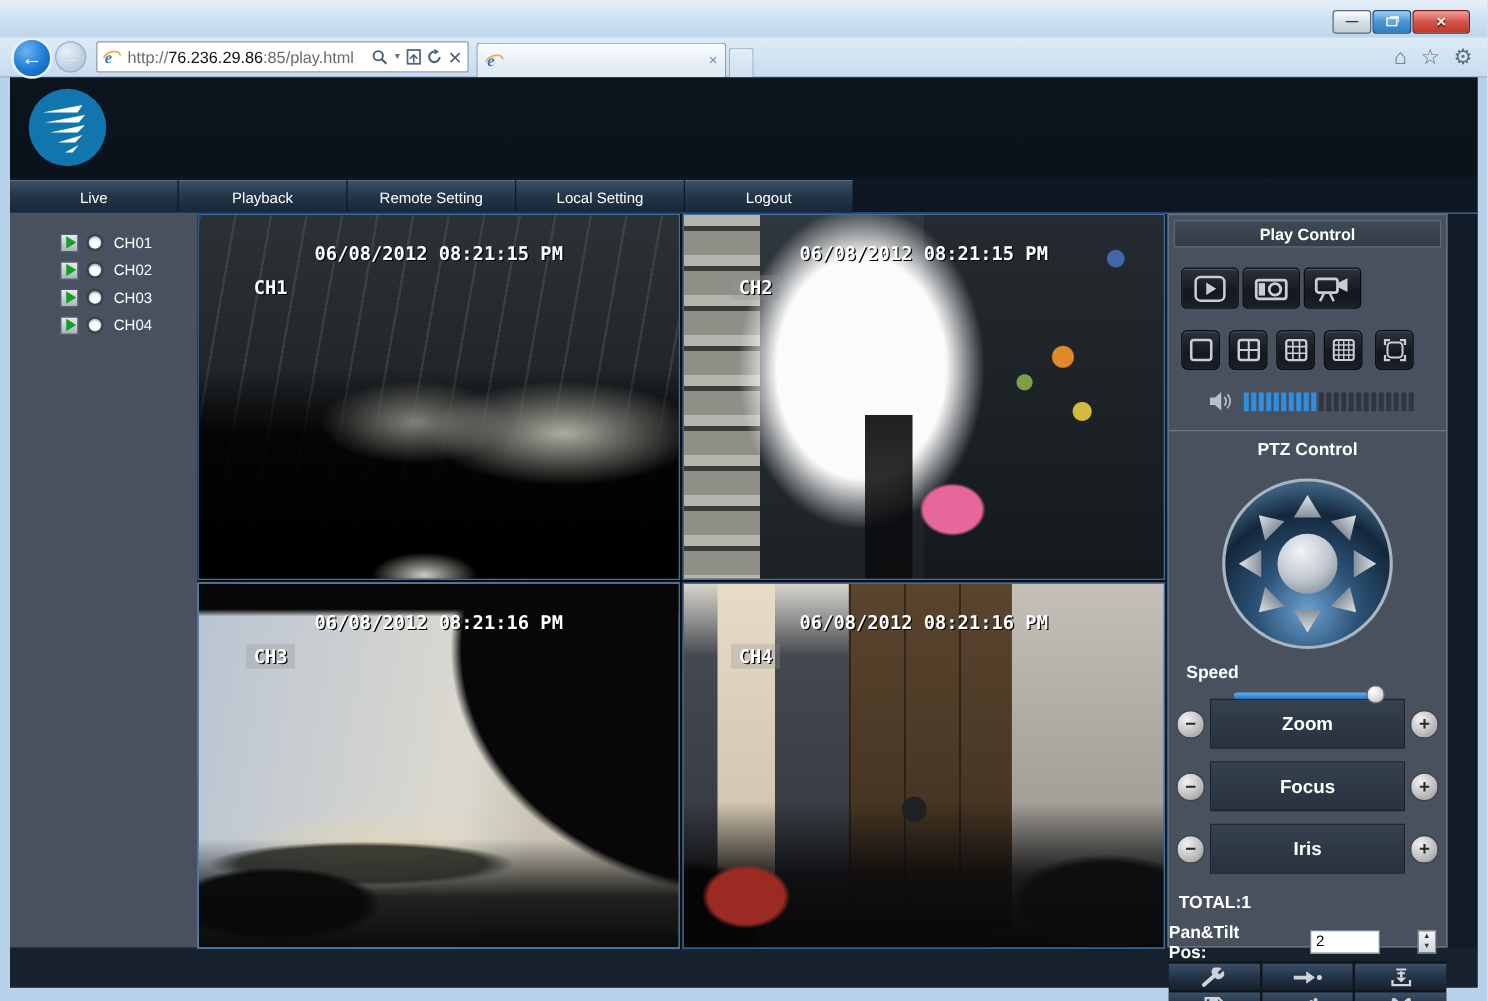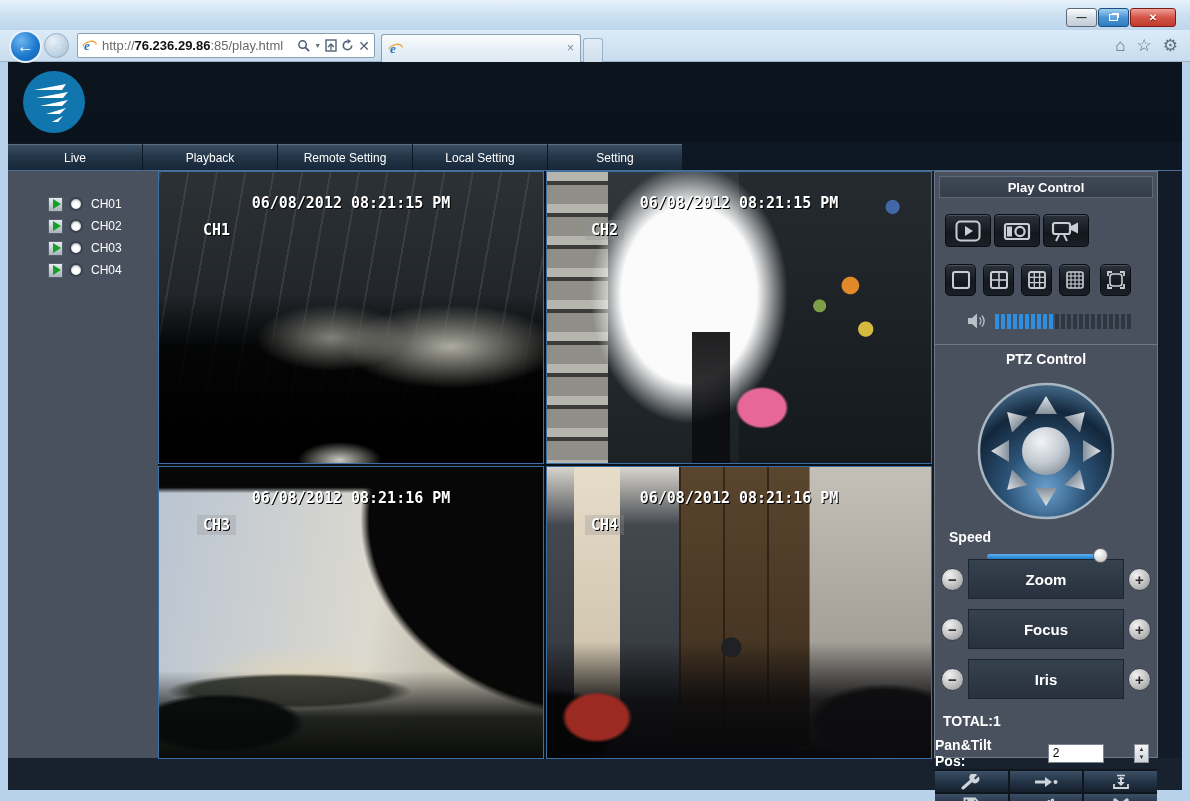--- a/index.html
+++ b/index.html
@@ -24,21 +24,21 @@
   .navcircle { border-radius:50%; display:flex; align-items:center; justify-content:center; flex:none; }
   .backbtn { width:33px; height:33px; margin-left:9px; margin-top:2px; z-index:2;
     background:radial-gradient(circle at 35% 30%, #6db5ee, #1e7ad0 55%, #0f5aa8); border:2px solid #e8f2fa;
     color:#fff; font-size:17px; font-weight:bold; }
   .fwdbtn { width:25px; height:25px; margin-left:2px;
     background:radial-gradient(circle at 35% 30%, #e9f1f8, #bfd3e4 60%, #a8bfd4); border:1px solid #98aec2;
     color:#f2f7fb; font-size:13px; font-weight:bold; text-shadow:0 0 1px #8aa2b8; }
   .urlbar { width:298px; height:25px; background:#fff; border:1px solid #8aa0b5; border-radius:2px;
     margin-left:8px; display:flex; align-items:center; padding:0 4px; font-size:13px; color:#333; }
   .urlbar .urltext { flex:1; white-space:nowrap; overflow:hidden; color:#6a6a6a; }
-  .urltext b { color:#111; font-weight:bold; }
+  .urltext b { color:#111; font-weight:normal; }
   .urlicons { display:flex; align-items:center; color:#5a6a7a; }
   .urlicons > * { margin-left:4px; }
   .caret { font-size:7px; color:#607080; }
   .uglyph { font-size:14px; color:#50627a; line-height:1; }
   .browser-tab { width:200px; height:28px; margin-left:6px; margin-top:4px;
     background:linear-gradient(#fbfdfe,#e9f1f8 50%,#dde8f2); border:1px solid #8aa0b5; border-bottom:none;
     border-radius:3px 3px 0 0; display:flex; align-items:center; padding:0 6px; font-size:13px; color:#222; }
   .browser-tab .tabtitle { flex:1; margin-left:5px;margin-top:48px; }
   .tabclose { color:#7a8a9a; font-size:12px; }
   .newtab-stub { width:20px; height:24px; margin-left:2px; margin-top:8px;
@@ -55,21 +55,21 @@
   .brand-tm { color:#fff; font-size:13px; font-style:normal; vertical-align:28px; letter-spacing:0; margin-left:2px; }
 
   .navbar { height:28px; background:#0e1824; display:flex; padding-top:2px; }
   .navtab { width:134px; height:26px; margin-right:1px; display:flex; align-items:center; justify-content:center;
     color:#fff; font-size:12px; background:linear-gradient(#3c4f63,#243648 45%,#17273a);
     border-top:1px solid #5a7088; cursor:pointer; }
 
   .main { height:588px; background:#121c28; display:flex; border-top:1px solid #4c6f92; }
 
   
-  .sidebar { width:150px; background:#49515f; padding-top:22px; flex:none; }
+  .sidebar { width:150px; background:#49515f; padding-top:12px; flex:none; }
   .chrow { display:flex; align-items:center; height:22px; padding-left:40px; margin-bottom:0px; }
   .chplay { width:15px; height:15px; background:linear-gradient(#e8ecf0,#aab2ba); border:1px solid #55606c;
     display:flex; align-items:center; justify-content:center; flex:none; }
   .chplay i { width:0; height:0; border-left:8px solid #16a028; border-top:5px solid transparent; border-bottom:5px solid transparent; margin-left:2px; }
   .chradio { width:14px; height:14px; border-radius:50%; background:#fff; border:2px solid #39414d; margin-left:6px; flex:none;
     box-shadow:inset 0 1px 2px #9aa2aa; }
   .chlabel { color:#fff; font-size:12px; margin-left:8px; }
 
   
   .videogrid { width:774px; height:588px; flex:none; display:grid; grid-template-columns:1fr 1fr; grid-template-rows:1fr 1fr;
@@ -249,21 +249,21 @@
           <polygon points="30,52 41,46 36,52"></polygon>
         </g>
       </svg>
     </div>
 
     <div class="navbar">
       <div class="navtab">Live</div>
       <div class="navtab">Playback</div>
       <div class="navtab">Remote Setting</div>
       <div class="navtab">Local Setting</div>
-      <div class="navtab">Setting</div>
+      <div class="navtab">Logout</div>
     </div>
 
     <div class="main">
 
       <div class="sidebar">
         <div class="chrow">
           <span class="chplay">
               <i></i>
             </span>
           <span class="chradio"></span>

